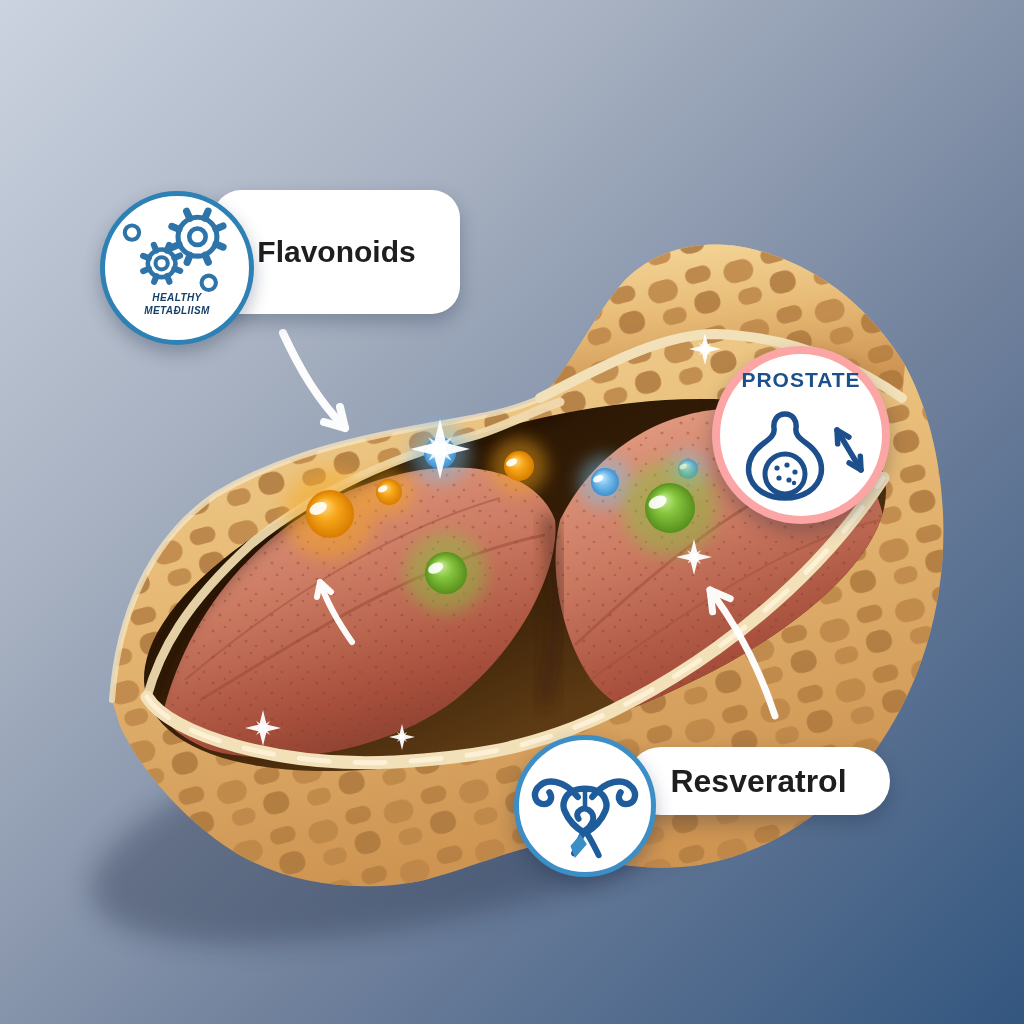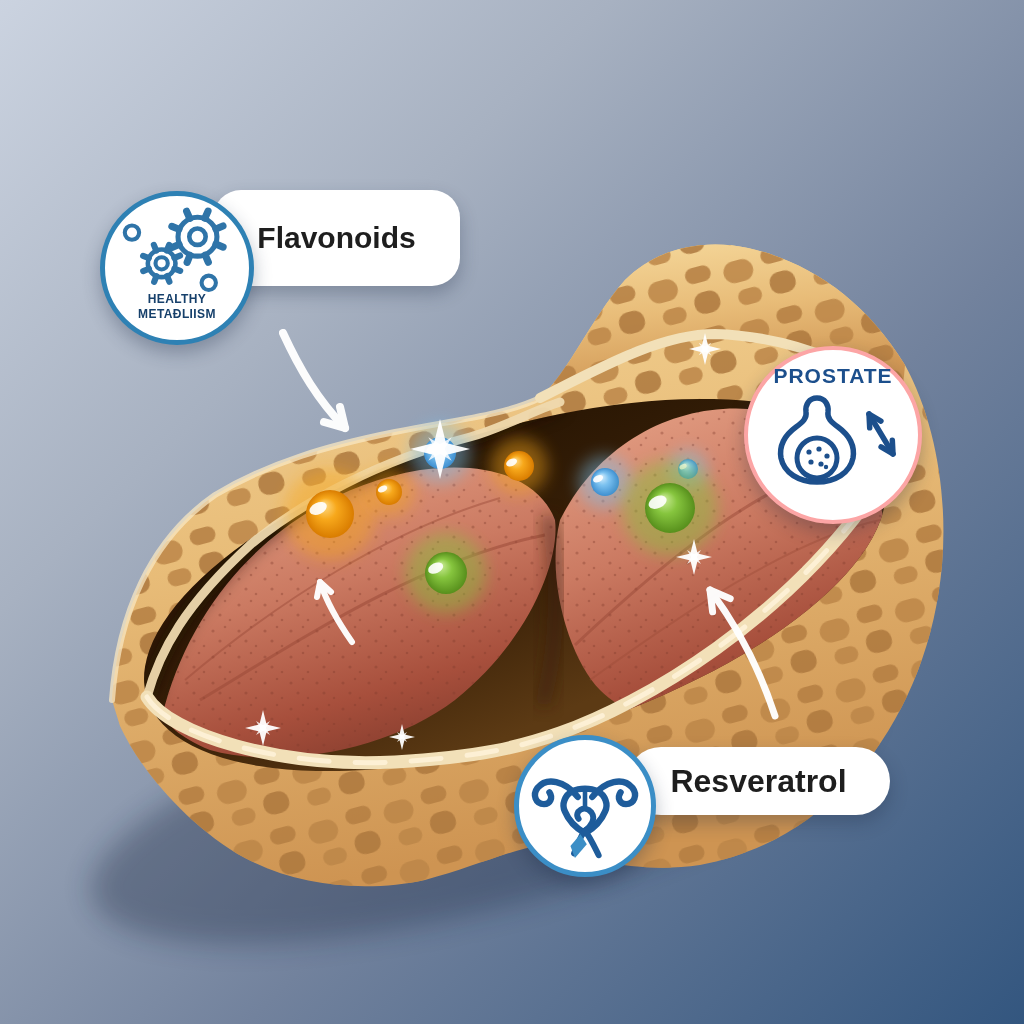--- a/index.html
+++ b/index.html
@@ -5,29 +5,29 @@
   html,body{margin:0;padding:0;}
   body{width:1024px;height:1024px;overflow:hidden;
        font-family:"Liberation Sans",sans-serif;
        background:linear-gradient(135deg,#CBD3E0 0%,#A7B1C1 30%,#72829D 62%,#33567F 100%);}
   #stage{position:relative;width:1024px;height:1024px;}
   #art{position:absolute;left:0;top:0;z-index:1;}
 
   .pill{position:absolute;background:#fff;border-radius:28px;z-index:2;
         display:flex;flex-direction:column;align-items:center;justify-content:center;
         box-shadow:0 8px 18px rgba(25,40,65,.28);color:#1E1E1E;font-weight:bold;}
-  #flav-pill{left:213px;top:190px;width:247px;height:96px;font-size:30px;line-height:1.12;}
+  #flav-pill{left:213px;top:190px;width:247px;height:124px;font-size:30px;line-height:1.12;}
   #resv-pill{left:627px;top:747px;width:263px;height:68px;font-size:32px;border-radius:34px;}
 
   .badge{position:absolute;background:#fff;border-radius:50%;z-index:3;box-sizing:border-box;
          display:flex;flex-direction:column;align-items:center;
          box-shadow:0 8px 18px rgba(25,40,65,.30);}
   #hm-badge{left:100px;top:191px;width:154px;height:154px;border:5px solid #2E81B4;padding-top:10px;}
-  #hm-badge .cap{font-size:12px;font-weight:bold;color:#16406B;letter-spacing:.4px;line-height:1.25;text-align:center;}
-  #prostate-badge{left:744px;top:346px;width:178px;height:178px;border:4px solid #fca5a5;padding-top:14px;}
+  #hm-badge .cap{font-size:10px;font-weight:bold;color:#16406B;letter-spacing:.4px;line-height:1.25;text-align:center;font-style:italic;}
+  #prostate-badge{left:712px;top:346px;width:178px;height:178px;border:8px solid #fca5a5;padding-top:14px;justify-content:space-between;}
   #prostate-badge .cap{font-size:21px;font-weight:bold;color:#1C4F8C;letter-spacing:1px;}
   #repro-badge{left:514px;top:735px;width:142px;height:142px;border:5px solid #3B8EC6;justify-content:center;}
 </style>
 </head>
 <body>
 
 <div id="stage">
 
 <svg id="art" width="1024" height="1024" viewBox="0 0 1024 1024">
   <defs>

